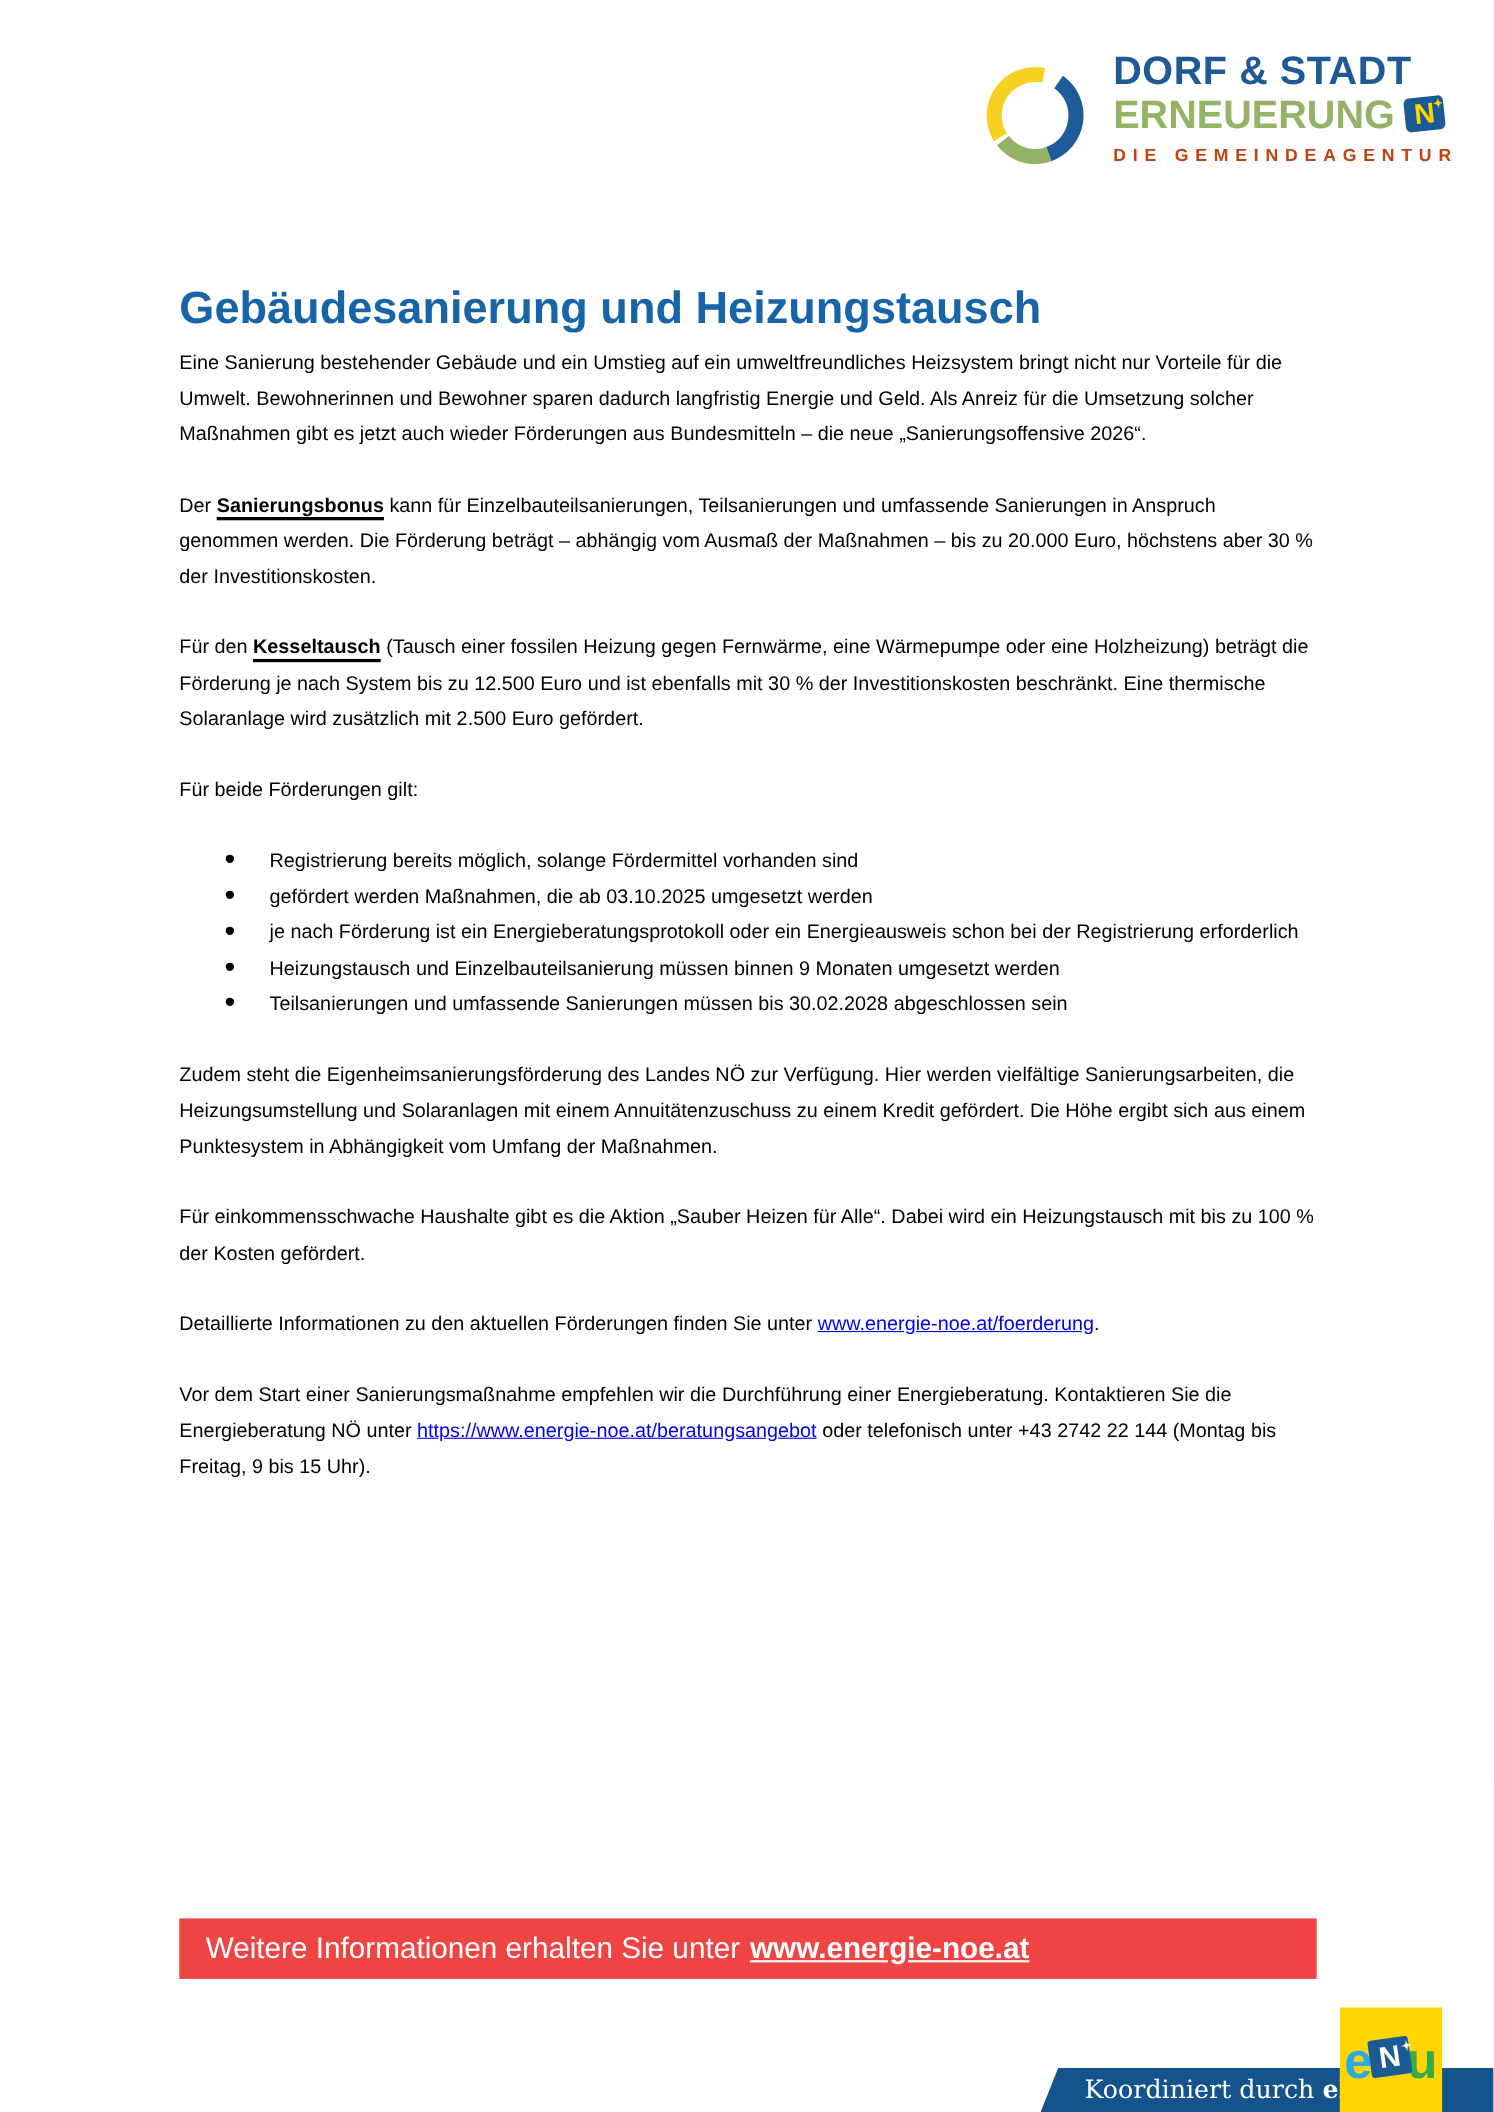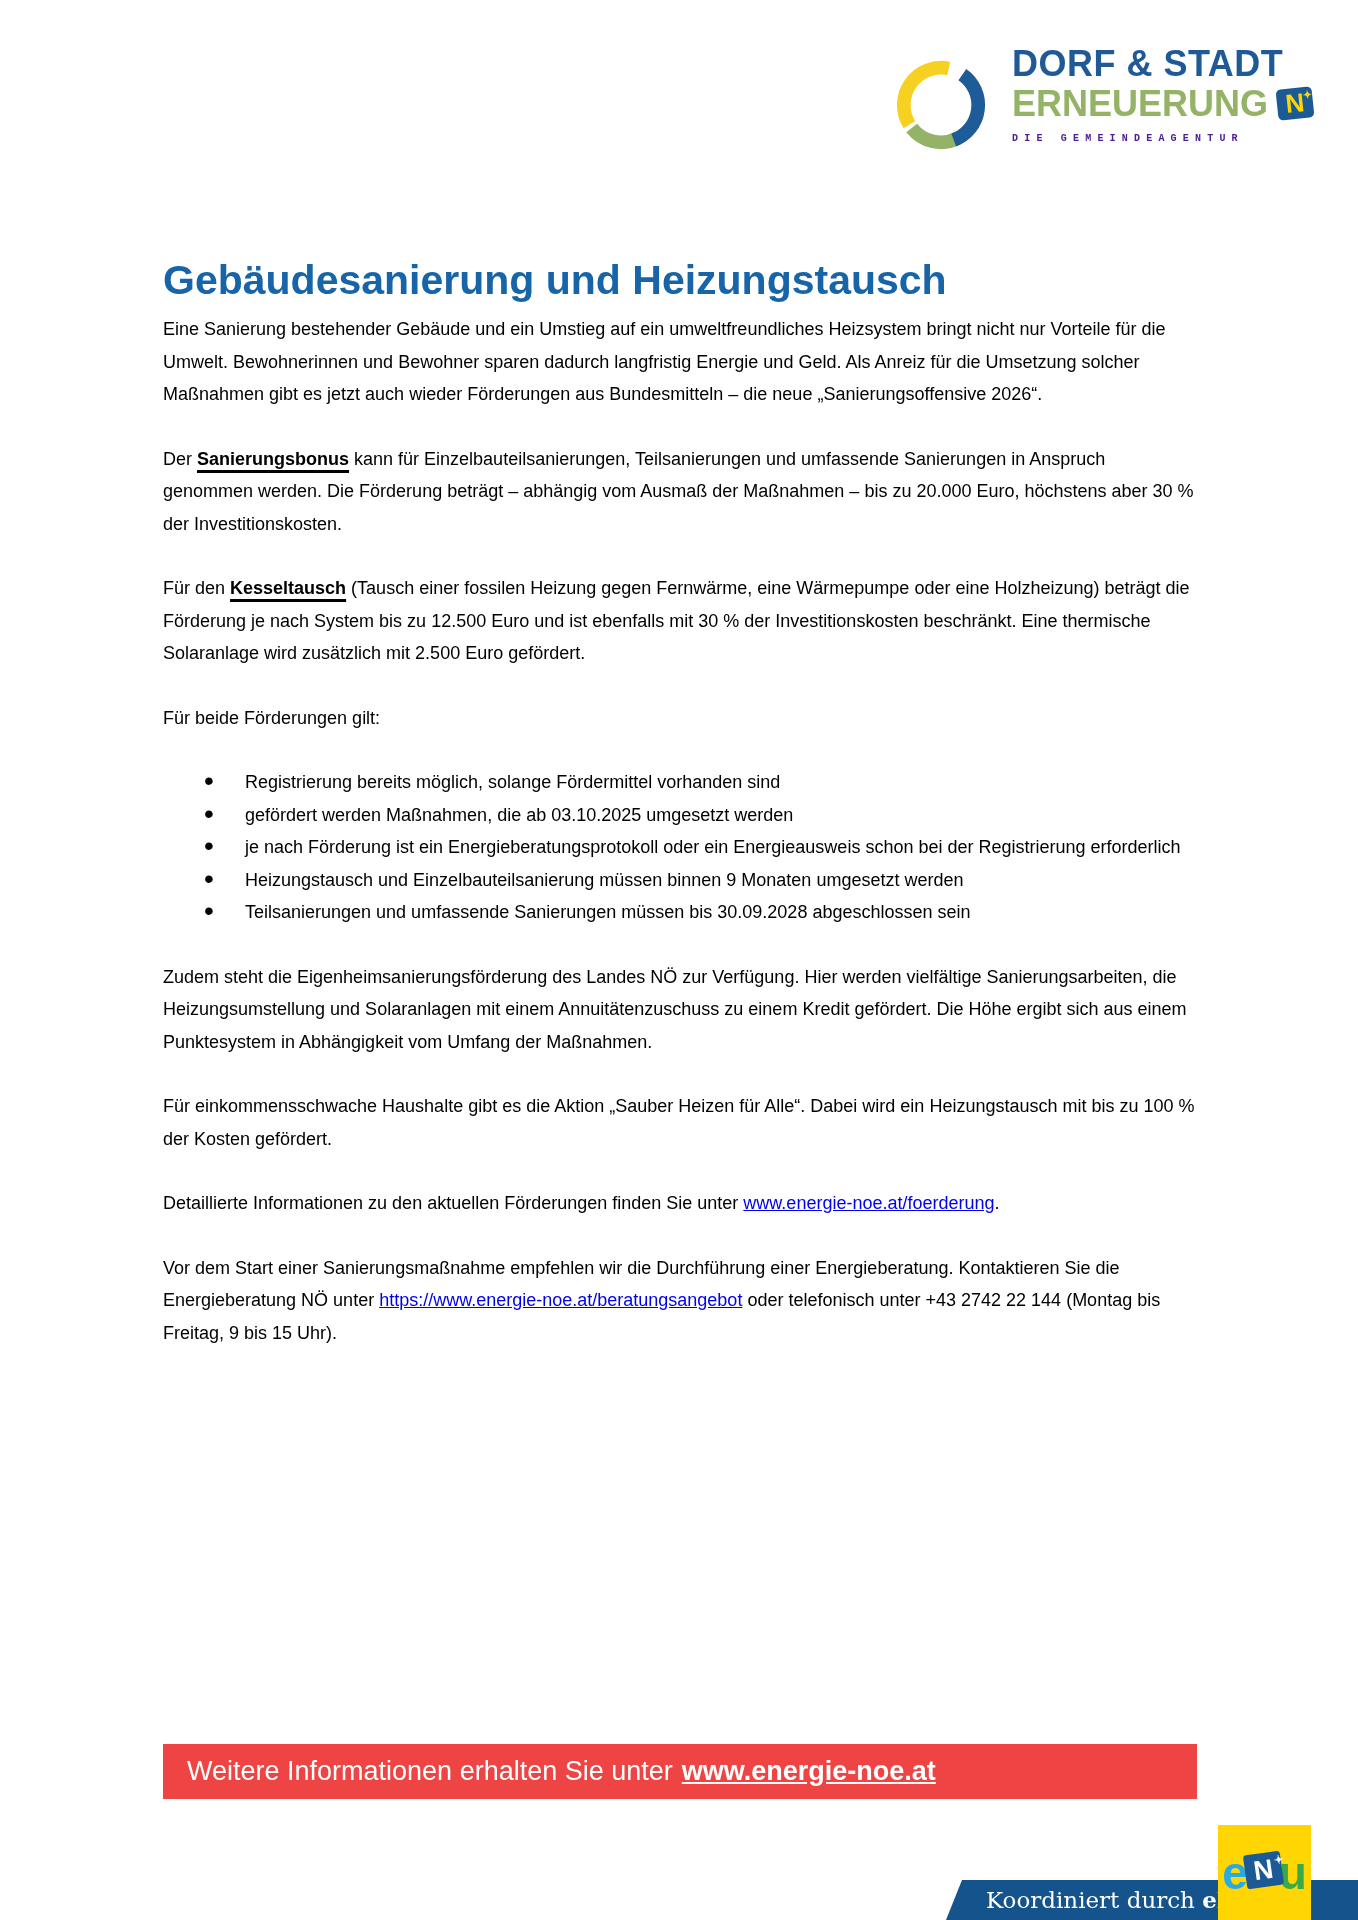--- a/index.html
+++ b/index.html
@@ -17,21 +17,21 @@
   .arc-blue   { fill:none; stroke:#1e5b99; stroke-width:14; }
   .logo-text { margin-left:22px; }
   .logo-line1 { font-size:36px; font-weight:bold; color:#1f5a96; letter-spacing:0.5px; line-height:40px; }
   .logo-line2 { font-size:36px; font-weight:bold; color:#94b366; line-height:40px; display:flex; align-items:center; }
   .logo-emblem {
     display:inline-block; width:36px; height:31px; background:#1b5a94; border-radius:5px;
     transform:rotate(-6deg); color:#ffd500; font-size:26px; line-height:31px; text-align:center;
     margin-left:9px; position:relative; top:-1px;
   }
   .logo-emblem .star { position:absolute; top:-7px; right:0px; font-size:11px; color:#ffd500; }
-  .logo-line3 { font-size:10px; color:#4c1d95; letter-spacing:6.2px; margin-top:9px; font-weight:bold;font-family:Liberation Mono, monospace; }
+  .logo-line3 { font-size:16px; color:#c2410c; letter-spacing:6.2px; margin-top:9px; font-weight:bold; }
   
   .title {
     position:absolute; left:163px; top:211px; width:1040px;
     font-size:41px; font-weight:bold; color:#1765a8; line-height:46px;
   }
   
   .content { position:absolute; left:163px; top:313px; width:1036px; font-size:18px; line-height:32.5px; }
   .content p { margin:0 0 32px 0; }
   .content ul { list-style:none; margin:0 0 32px 0; padding-left:82px; }
   .content li { position:relative; }
@@ -98,21 +98,21 @@
   <div class="content">
       <p><span>Eine Sanierung bestehender Gebäude und ein Umstieg auf ein umweltfreundliches Heizsystem bringt nicht nur Vorteile für die Umwelt. Bewohnerinnen und Bewohner sparen dadurch langfristig Energie und Geld. Als Anreiz für die Umsetzung solcher Maßnahmen gibt es jetzt auch wieder Förderungen aus Bundesmitteln – die neue „Sanierungsoffensive 2026“.</span></p>
       <p><span>Der </span><span class="bu">Sanierungsbonus</span><span> kann für Einzelbauteilsanierungen, Teilsanierungen und umfassende Sanierungen in Anspruch genommen werden. Die Förderung beträgt – abhängig vom Ausmaß der Maßnahmen – bis zu 20.000 Euro, höchstens aber 30 % der Investitionskosten.</span></p>
       <p><span>Für den </span><span class="bu">Kesseltausch</span><span> (Tausch einer fossilen Heizung gegen Fernwärme, eine Wärmepumpe oder eine Holzheizung) beträgt die Förderung je nach System bis zu 12.500 Euro und ist ebenfalls mit 30 % der Investitionskosten beschränkt. Eine thermische Solaranlage wird zusätzlich mit 2.500 Euro gefördert.</span></p>
       <p><span>Für beide Förderungen gilt:</span></p>
       <ul>
         <li>Registrierung bereits möglich, solange Fördermittel vorhanden sind</li>
         <li>gefördert werden Maßnahmen, die ab 03.10.2025 umgesetzt werden</li>
         <li>je nach Förderung ist ein Energieberatungsprotokoll oder ein Energieausweis schon bei der Registrierung erforderlich</li>
         <li>Heizungstausch und Einzelbauteilsanierung müssen binnen 9 Monaten umgesetzt werden</li>
-        <li>Teilsanierungen und umfassende Sanierungen müssen bis 30.09.2028 abgeschlossen sein</li>
+        <li>Teilsanierungen und umfassende Sanierungen müssen bis 30.02.2028 abgeschlossen sein</li>
       </ul>
       <p><span>Zudem steht die Eigenheimsanierungsförderung des Landes NÖ zur Verfügung. Hier werden vielfältige Sanierungsarbeiten, die Heizungsumstellung und Solaranlagen mit einem Annuitätenzuschuss zu einem Kredit gefördert. Die Höhe ergibt sich aus einem Punktesystem in Abhängigkeit vom Umfang der Maßnahmen.</span></p>
       <p><span>Für einkommensschwache Haushalte gibt es die Aktion „Sauber Heizen für Alle“. Dabei wird ein Heizungstausch mit bis zu 100 % der Kosten gefördert.</span></p>
       <p><span>Detaillierte Informationen zu den aktuellen Förderungen finden Sie unter </span><a href="#" class="link">www.energie-noe.at/foerderung</a><span>.</span></p>
       <p><span>Vor dem Start einer Sanierungsmaßnahme empfehlen wir die Durchführung einer Energieberatung. Kontaktieren Sie die Energieberatung NÖ unter </span><a href="#" class="link">https://www.energie-noe.at/beratungsangebot</a><span> oder telefonisch unter +43 2742 22 144 (Montag bis Freitag, 9 bis 15 Uhr).</span></p>
     </div>
 
   <div class="banner">
     <span>Weitere Informationen erhalten Sie unter</span>
     <a class="banner-link" href="#">www.energie-noe.at</a>

